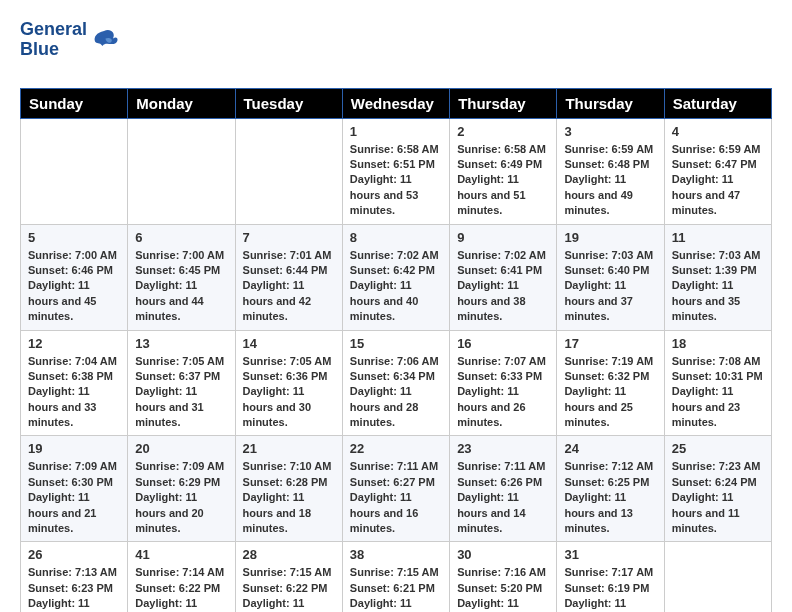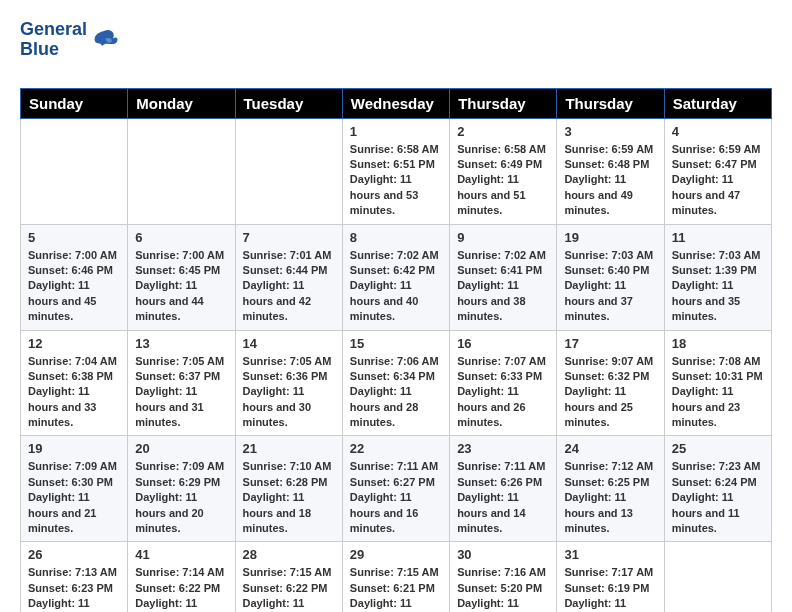--- a/index.html
+++ b/index.html
@@ -224,21 +224,21 @@
 Daylight: 11 hours and 28 minutes.</div>
         </td>
         <td>
           <span class="day-num">16</span>
           <div class="cell-content">Sunrise: 7:07 AM
 Sunset: 6:33 PM
 Daylight: 11 hours and 26 minutes.</div>
         </td>
         <td>
           <span class="day-num">17</span>
-          <div class="cell-content">Sunrise: 9:07 AM
+          <div class="cell-content">Sunrise: 7:19 AM
 Sunset: 6:32 PM
 Daylight: 11 hours and 25 minutes.</div>
         </td>
         <td>
           <span class="day-num">18</span>
           <div class="cell-content">Sunrise: 7:08 AM
 Sunset: 10:31 PM
 Daylight: 11 hours and 23 minutes.</div>
         </td>
       </tr>
@@ -299,21 +299,21 @@
 Sunset: 6:22 PM
 Daylight: 11 hours and 8 minutes.</div>
         </td>
         <td>
           <span class="day-num">28</span>
           <div class="cell-content">Sunrise: 7:15 AM
 Sunset: 6:22 PM
 Daylight: 11 hours and 6 minutes.</div>
         </td>
         <td>
-          <span class="day-num">29</span>
+          <span class="day-num">38</span>
           <div class="cell-content">Sunrise: 7:15 AM
 Sunset: 6:21 PM
 Daylight: 11 hours and 5 minutes.</div>
         </td>
         <td>
           <span class="day-num">30</span>
           <div class="cell-content">Sunrise: 7:16 AM
 Sunset: 5:20 PM
 Daylight: 11 hours and 3 minutes.</div>
         </td>

